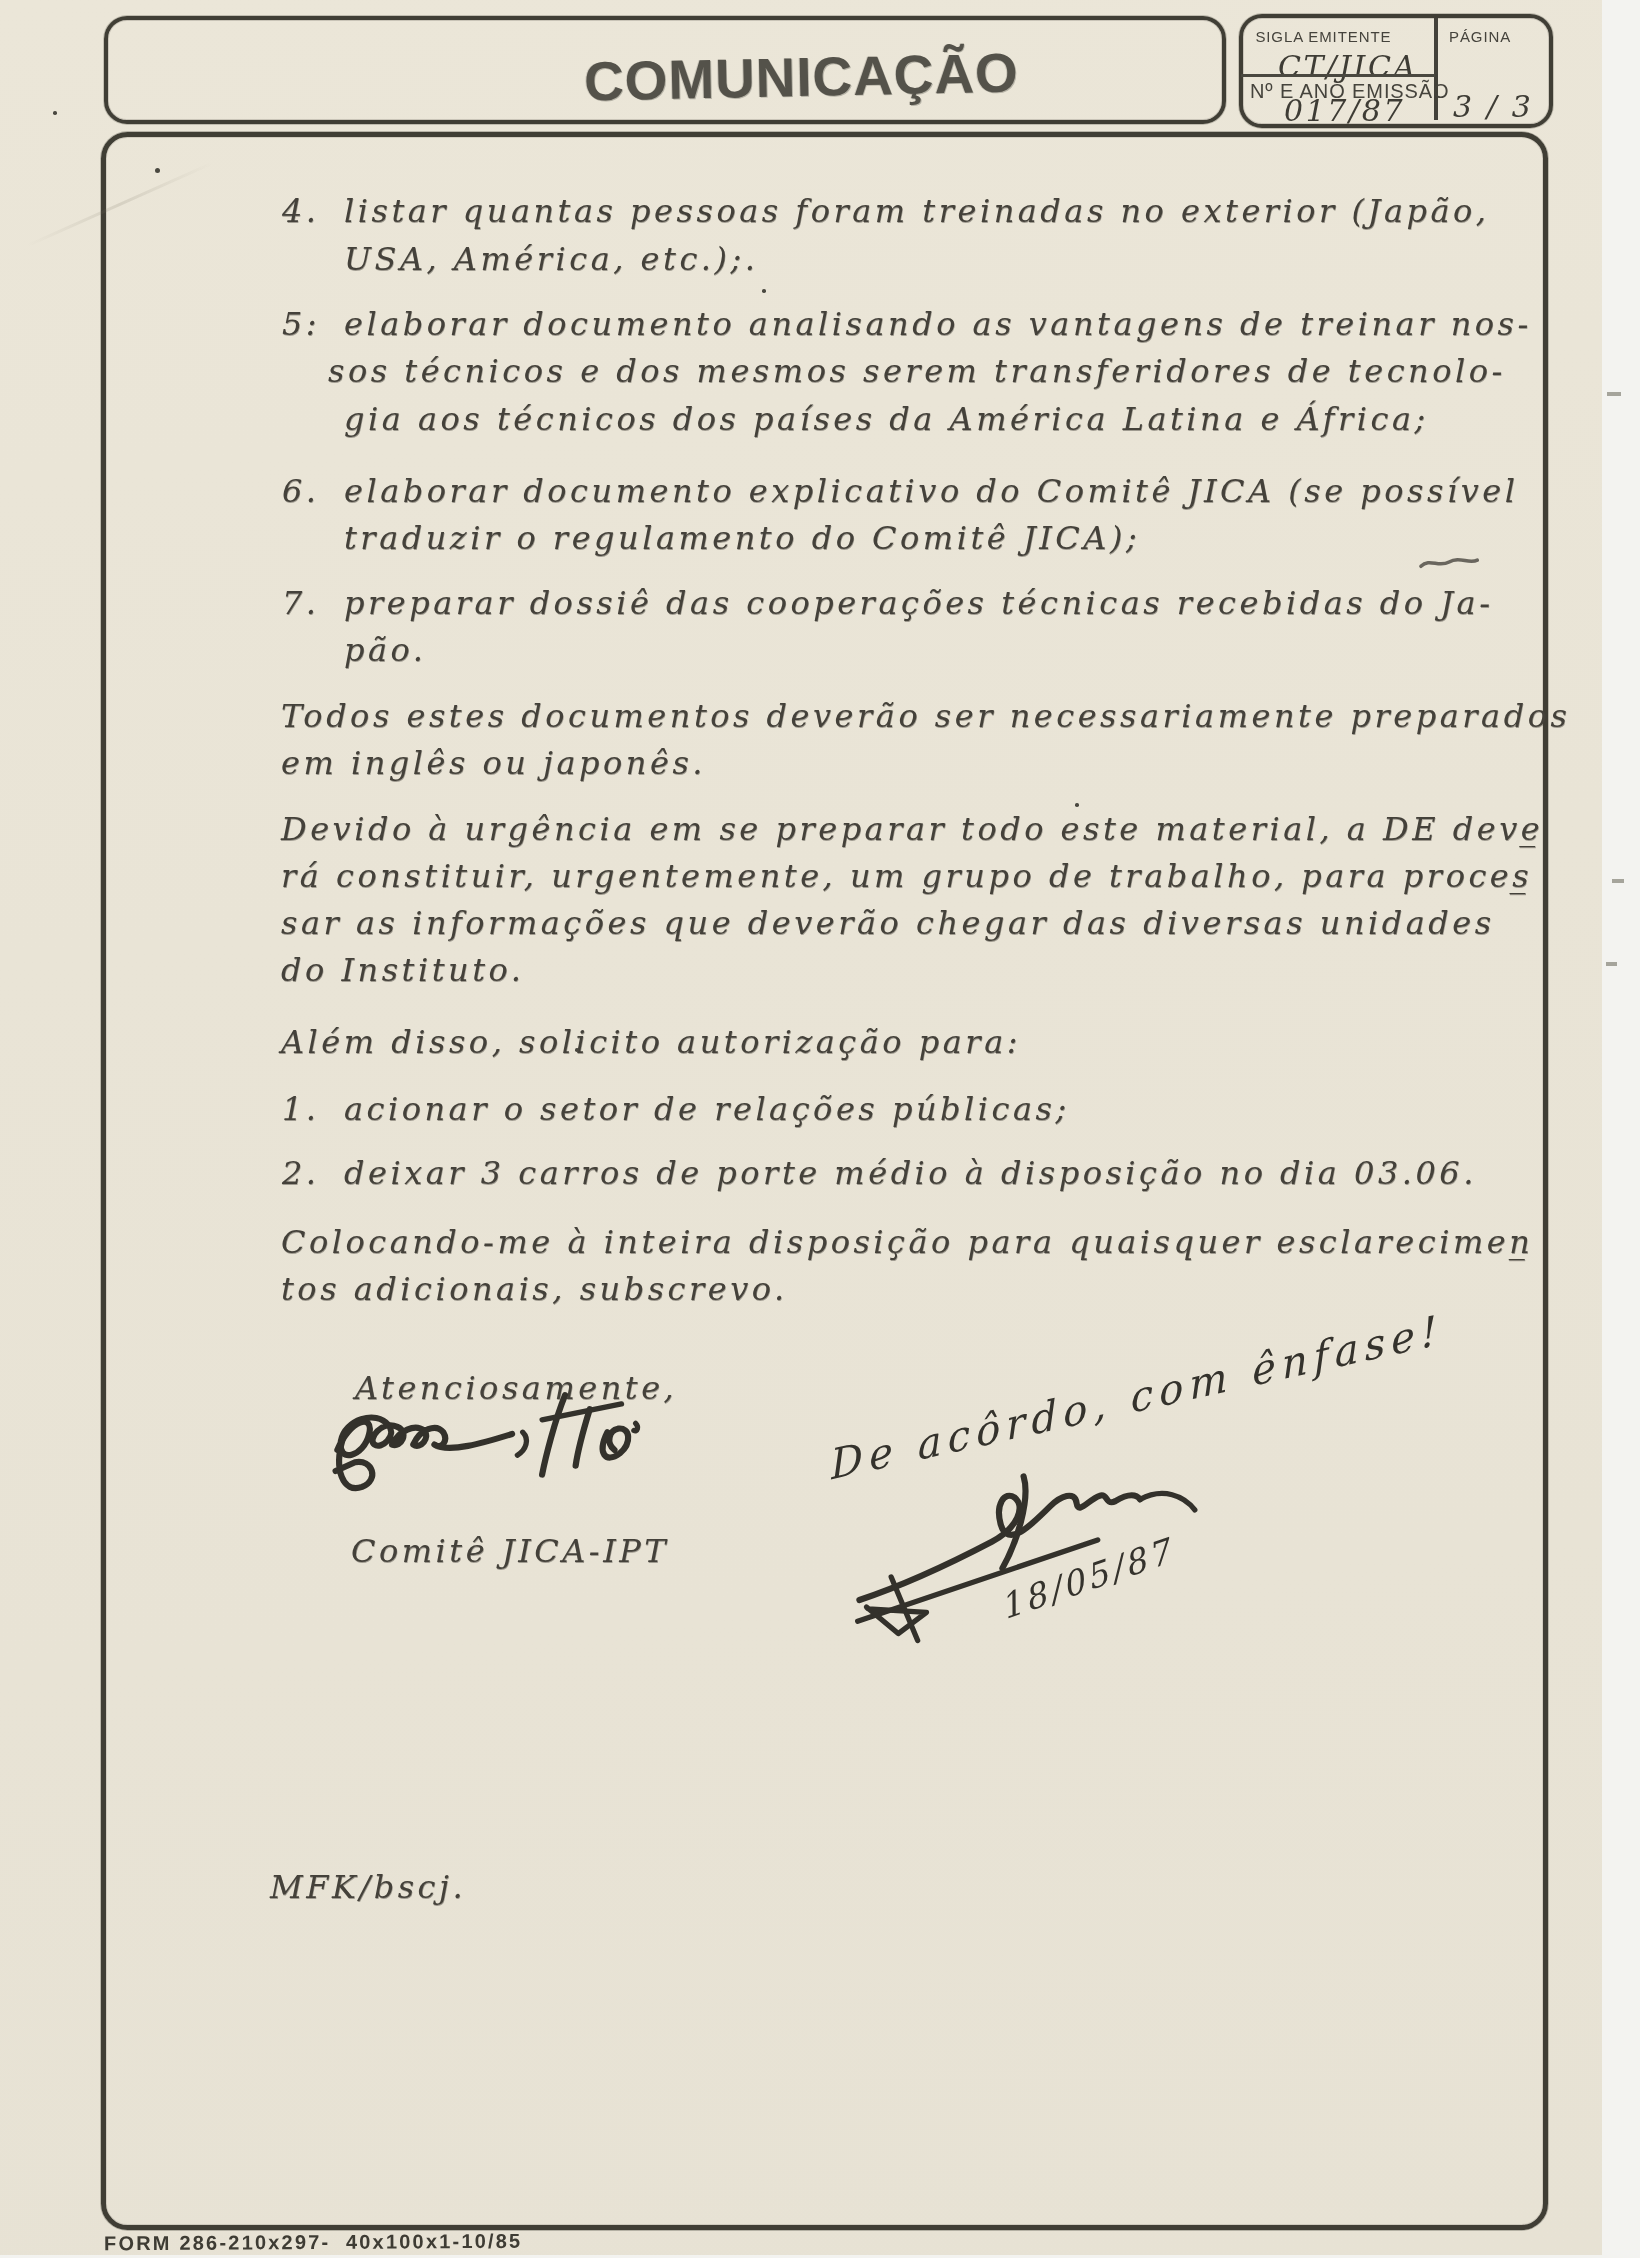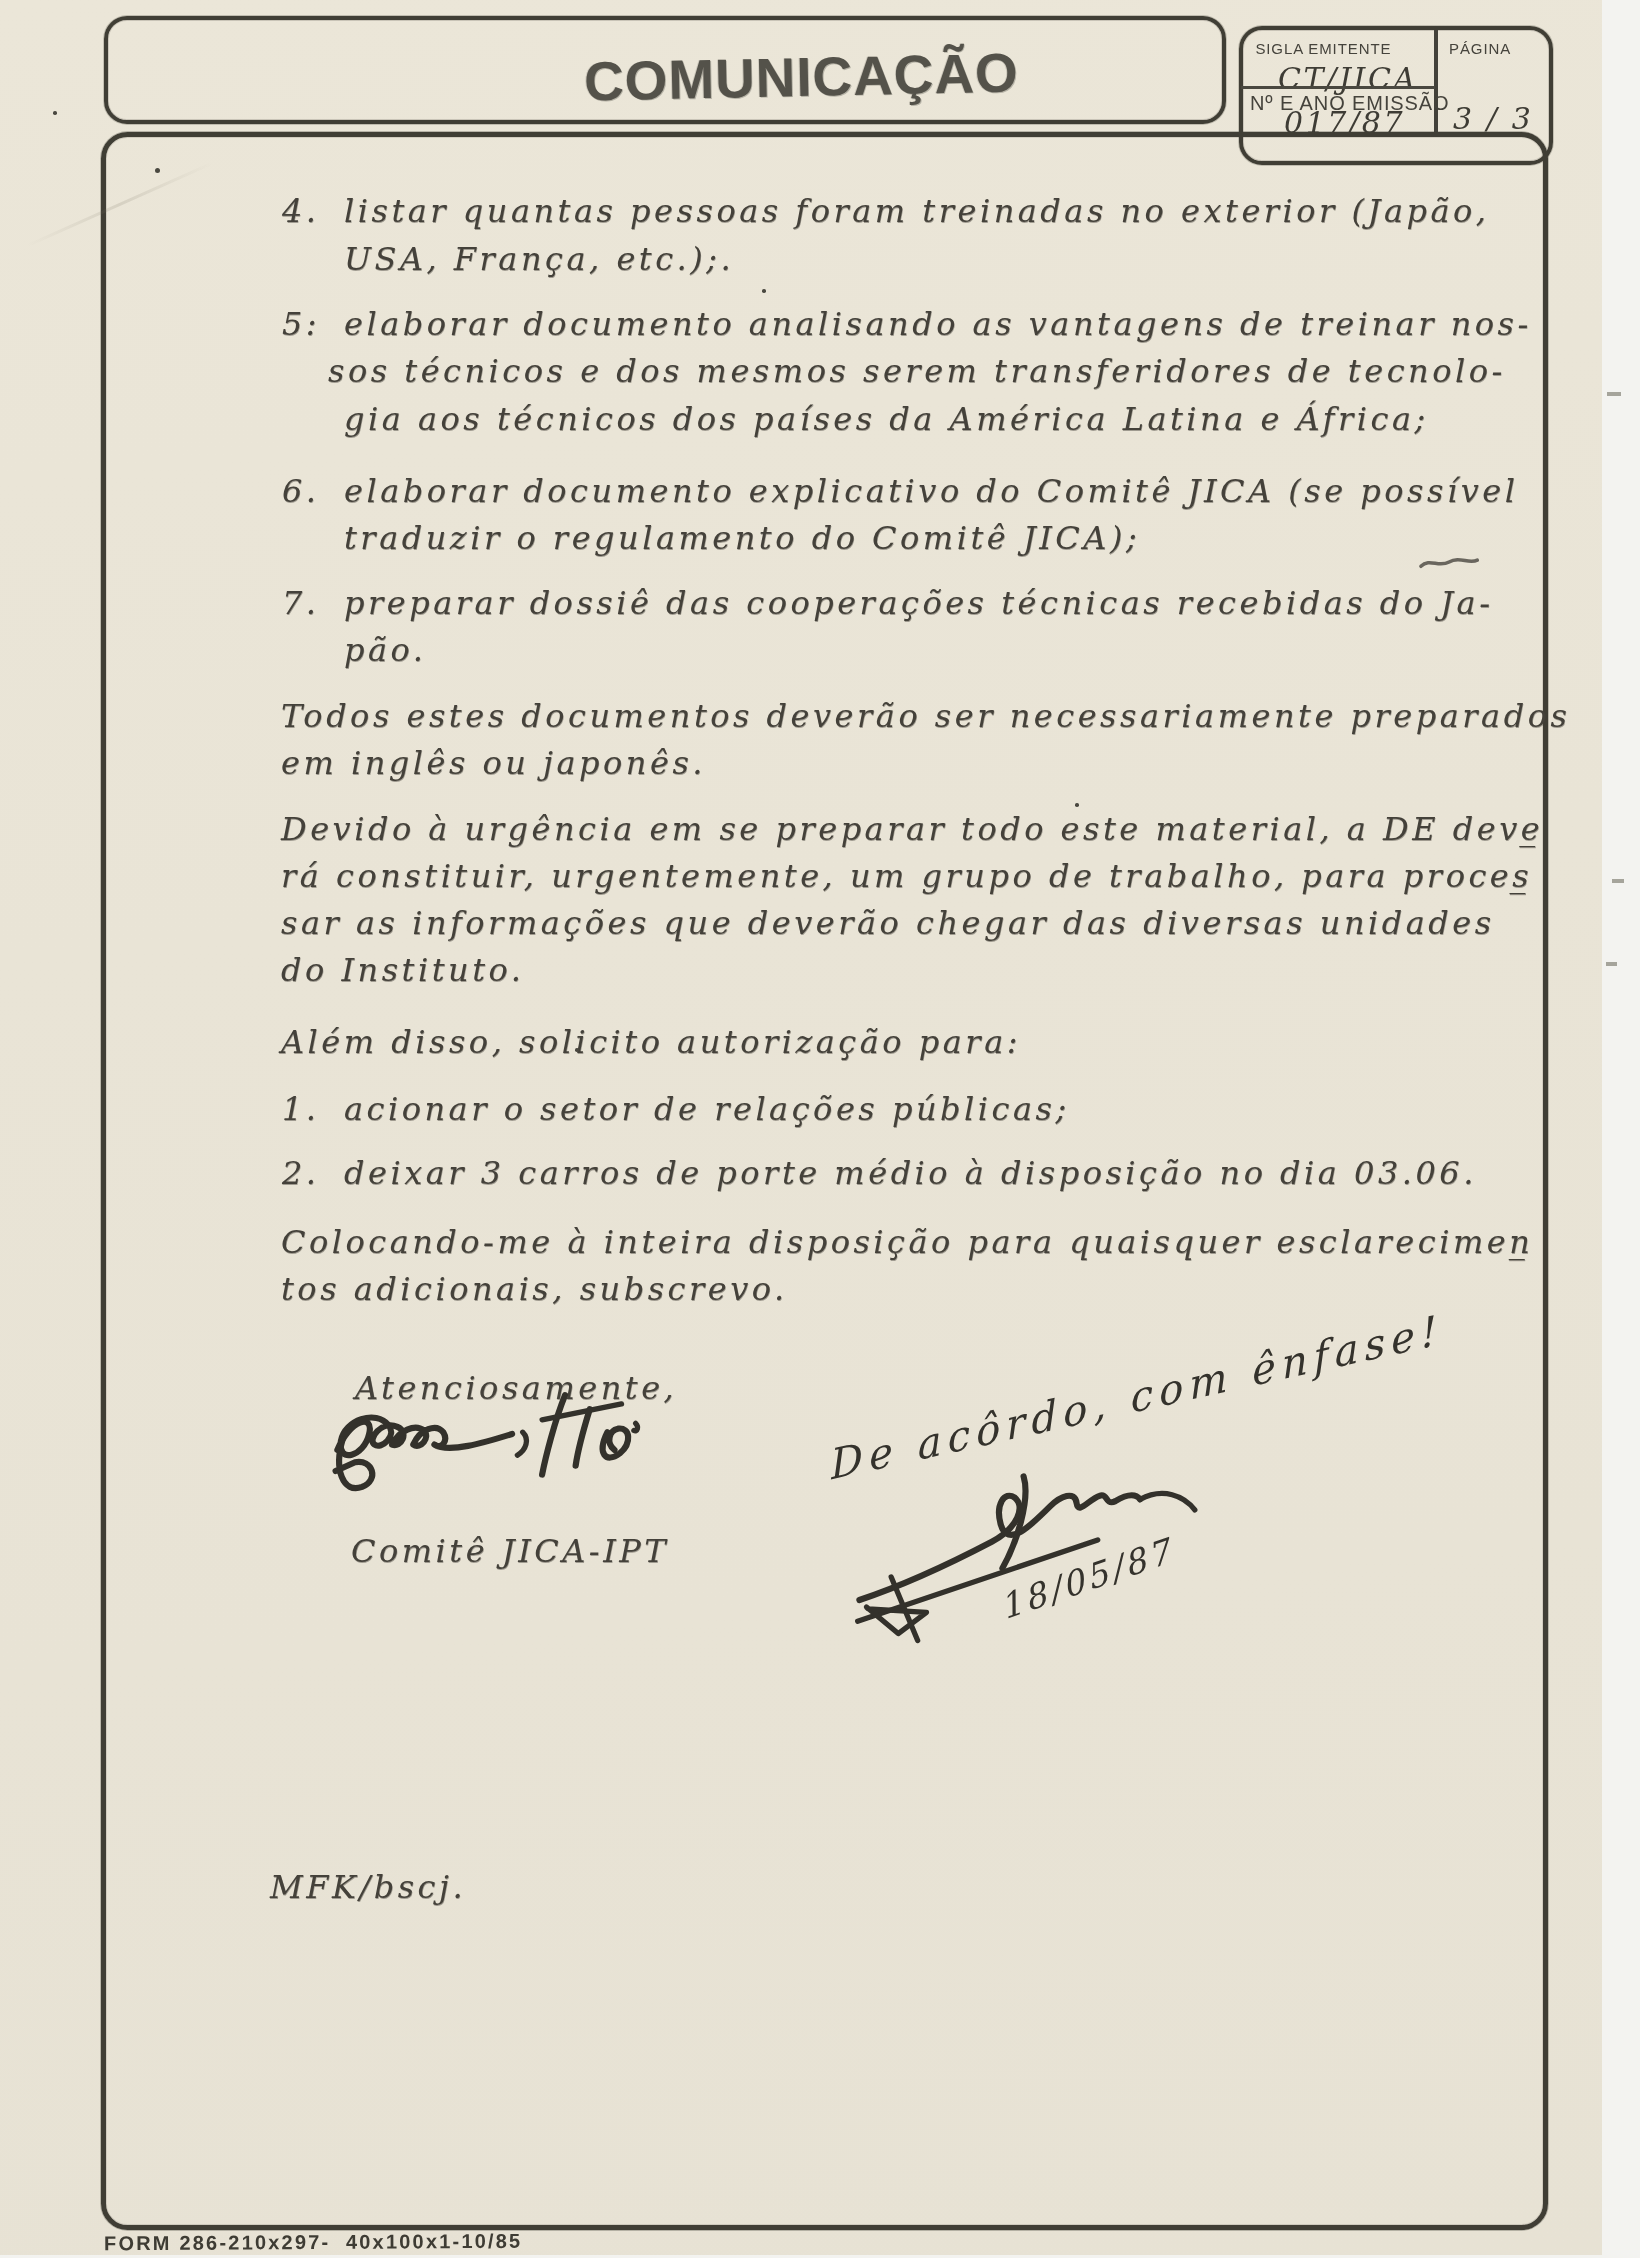--- a/index.html
+++ b/index.html
@@ -7,21 +7,21 @@
   body { background:#f3f3f0; font-family:"Liberation Sans", sans-serif; overflow:hidden; position:relative; }
 
   #paper {
     position:absolute; left:0; top:0; width:1602px; height:2255px;
     background:linear-gradient(175deg,#ebe6d8 0%,#e9e4d6 40%,#e7e2d4 100%);
   }
 
   
   .box { position:absolute; border:4.4px solid #403e35; border-radius:23px; }
   #hdr-main  { left:104px; top:16px;  width:1122px; height:108px; box-shadow:0 0 0 0.9px rgba(64,62,53,.25), inset 0 0 0 0.9px rgba(64,62,53,.2); }
-  #hdr-right { left:1239px; top:26px; width:314px;  height:139px; box-shadow:0 0 0 0.9px rgba(64,62,53,.25), inset 0 0 0 0.9px rgba(64,62,53,.2); }
+  #hdr-right { left:1239px; top:14px; width:314px;  height:114px; box-shadow:0 0 0 0.9px rgba(64,62,53,.25), inset 0 0 0 0.9px rgba(64,62,53,.2); }
   #body-box  { left:101px; top:132px; width:1447px; height:2098px; border-width:5.3px; border-radius:26.5px;
                box-shadow:0 0 0 0.9px rgba(64,62,53,.3), inset 0 0 0 0.9px rgba(64,62,53,.15); }
 
   #doc-title {
     position:absolute; left:476px; top:30px; font:bold 55px/1 "Liberation Sans",sans-serif;
     letter-spacing:0.9px; color:#54524a; transform:rotate(-1.2deg);
     text-shadow:0.9px 0.9px 0 rgba(84,82,74,.35), -0.9px 0 0 rgba(84,82,74,.2);
   }
 
   .hdr-label { position:absolute; font:15px/1.1 "Liberation Sans",sans-serif; letter-spacing:0.9px; color:#45433c; white-space:pre; }
@@ -80,21 +80,21 @@
     <div class="hdr-value" style="left:41px; top:78px;">017/87</div>
     <div class="hdr-label" style="left:206px; top:10.6px;">PÁGINA</div>
     <div class="hdr-value" style="left:210px; top:74px;">3 / 3</div>
   </div>
 
   <div id="body-box" class="box"></div>
 
   <div id="typed-lines">
       <div class="t" style="left: 282px; top: 192px;">4.</div>
       <div class="t" style="left: 344px; top: 192px;">listar quantas pessoas foram treinadas no exterior (Japão,</div>
-      <div class="t" style="left: 344px; top: 240px;">USA, França, etc.);.</div>
+      <div class="t" style="left: 344px; top: 240px;">USA, América, etc.);.</div>
       <div class="t" style="left: 282px; top: 305px;">5:</div>
       <div class="t" style="left: 344px; top: 305px;">elaborar documento analisando as vantagens de treinar nos-</div>
       <div class="t" style="left: 328px; top: 352px;">sos técnicos e dos mesmos serem transferidores de tecnolo-</div>
       <div class="t" style="left: 344px; top: 400px;">gia aos técnicos dos países da América Latina e África;</div>
       <div class="t" style="left: 282px; top: 472px;">6.</div>
       <div class="t" style="left: 344px; top: 472px;">elaborar documento explicativo do Comitê JICA (se possível</div>
       <div class="t" style="left: 344px; top: 519px;">traduzir o regulamento do Comitê JICA);</div>
       <div class="t" style="left: 282px; top: 584px;">7.</div>
       <div class="t" style="left: 344px; top: 584px;">preparar dossiê das cooperações técnicas recebidas do Ja-</div>
       <div class="t" style="left: 344px; top: 631px;">pão.</div>

